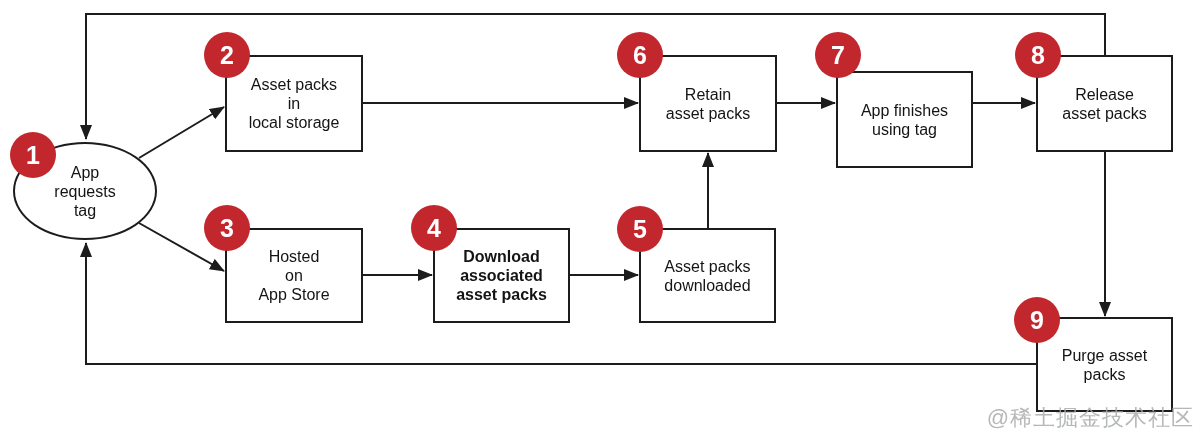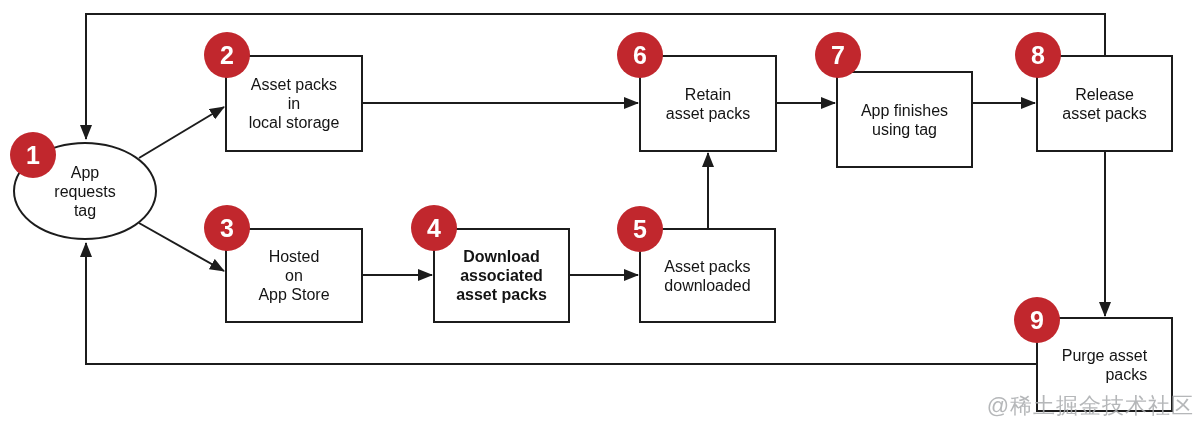--- a/index.html
+++ b/index.html
@@ -41,21 +41,21 @@
     font-weight: bold;
     font-size: 25px;
     display: flex;
     align-items: center;
     justify-content: center;
     line-height: 1;
   }
   .watermark {
     position: absolute;
     right: 6px;
-    bottom: 14px;
+    bottom: 2px;
     font-size: 22px;
     letter-spacing: 1px;
     color: rgba(168, 170, 173, 0.85);
     white-space: nowrap;
   }
 </style>
 </head>
 <body>
 
 <div id="stage">
@@ -102,21 +102,21 @@
 
   <div class="node" style="left:639px; top:55px; width:138px; height:97px;">Retain
 asset packs</div>
 
   <div class="node" style="left:836px; top:71px; width:137px; height:97px;">App finishes
 using tag</div>
 
   <div class="node" style="left:1036px; top:55px; width:137px; height:97px;">Release
 asset packs</div>
 
-  <div class="node" style="left:1036px; top:317px; width:137px; height:95px;text-align:right;">Purge asset
+  <div class="node" style="left:1036px; top:317px; width:137px; height:95px;">Purge asset
 packs</div>
 
   <div class="badge" style="left: 10px; top: 132px; background: rgb(193, 39, 45);">1</div>
   <div class="badge" style="left: 204px; top: 32px; background: rgb(193, 39, 45);">2</div>
   <div class="badge" style="left: 204px; top: 205px; background: rgb(193, 39, 45);">3</div>
   <div class="badge" style="left: 411px; top: 205px; background: rgb(193, 39, 45);">4</div>
   <div class="badge" style="left: 617px; top: 206px; background: rgb(193, 39, 45);">5</div>
   <div class="badge" style="left: 617px; top: 32px; background: rgb(193, 39, 45);">6</div>
   <div class="badge" style="left: 815px; top: 32px; background: rgb(193, 39, 45);">7</div>
   <div class="badge" style="left: 1015px; top: 32px; background: rgb(193, 39, 45);">8</div>

